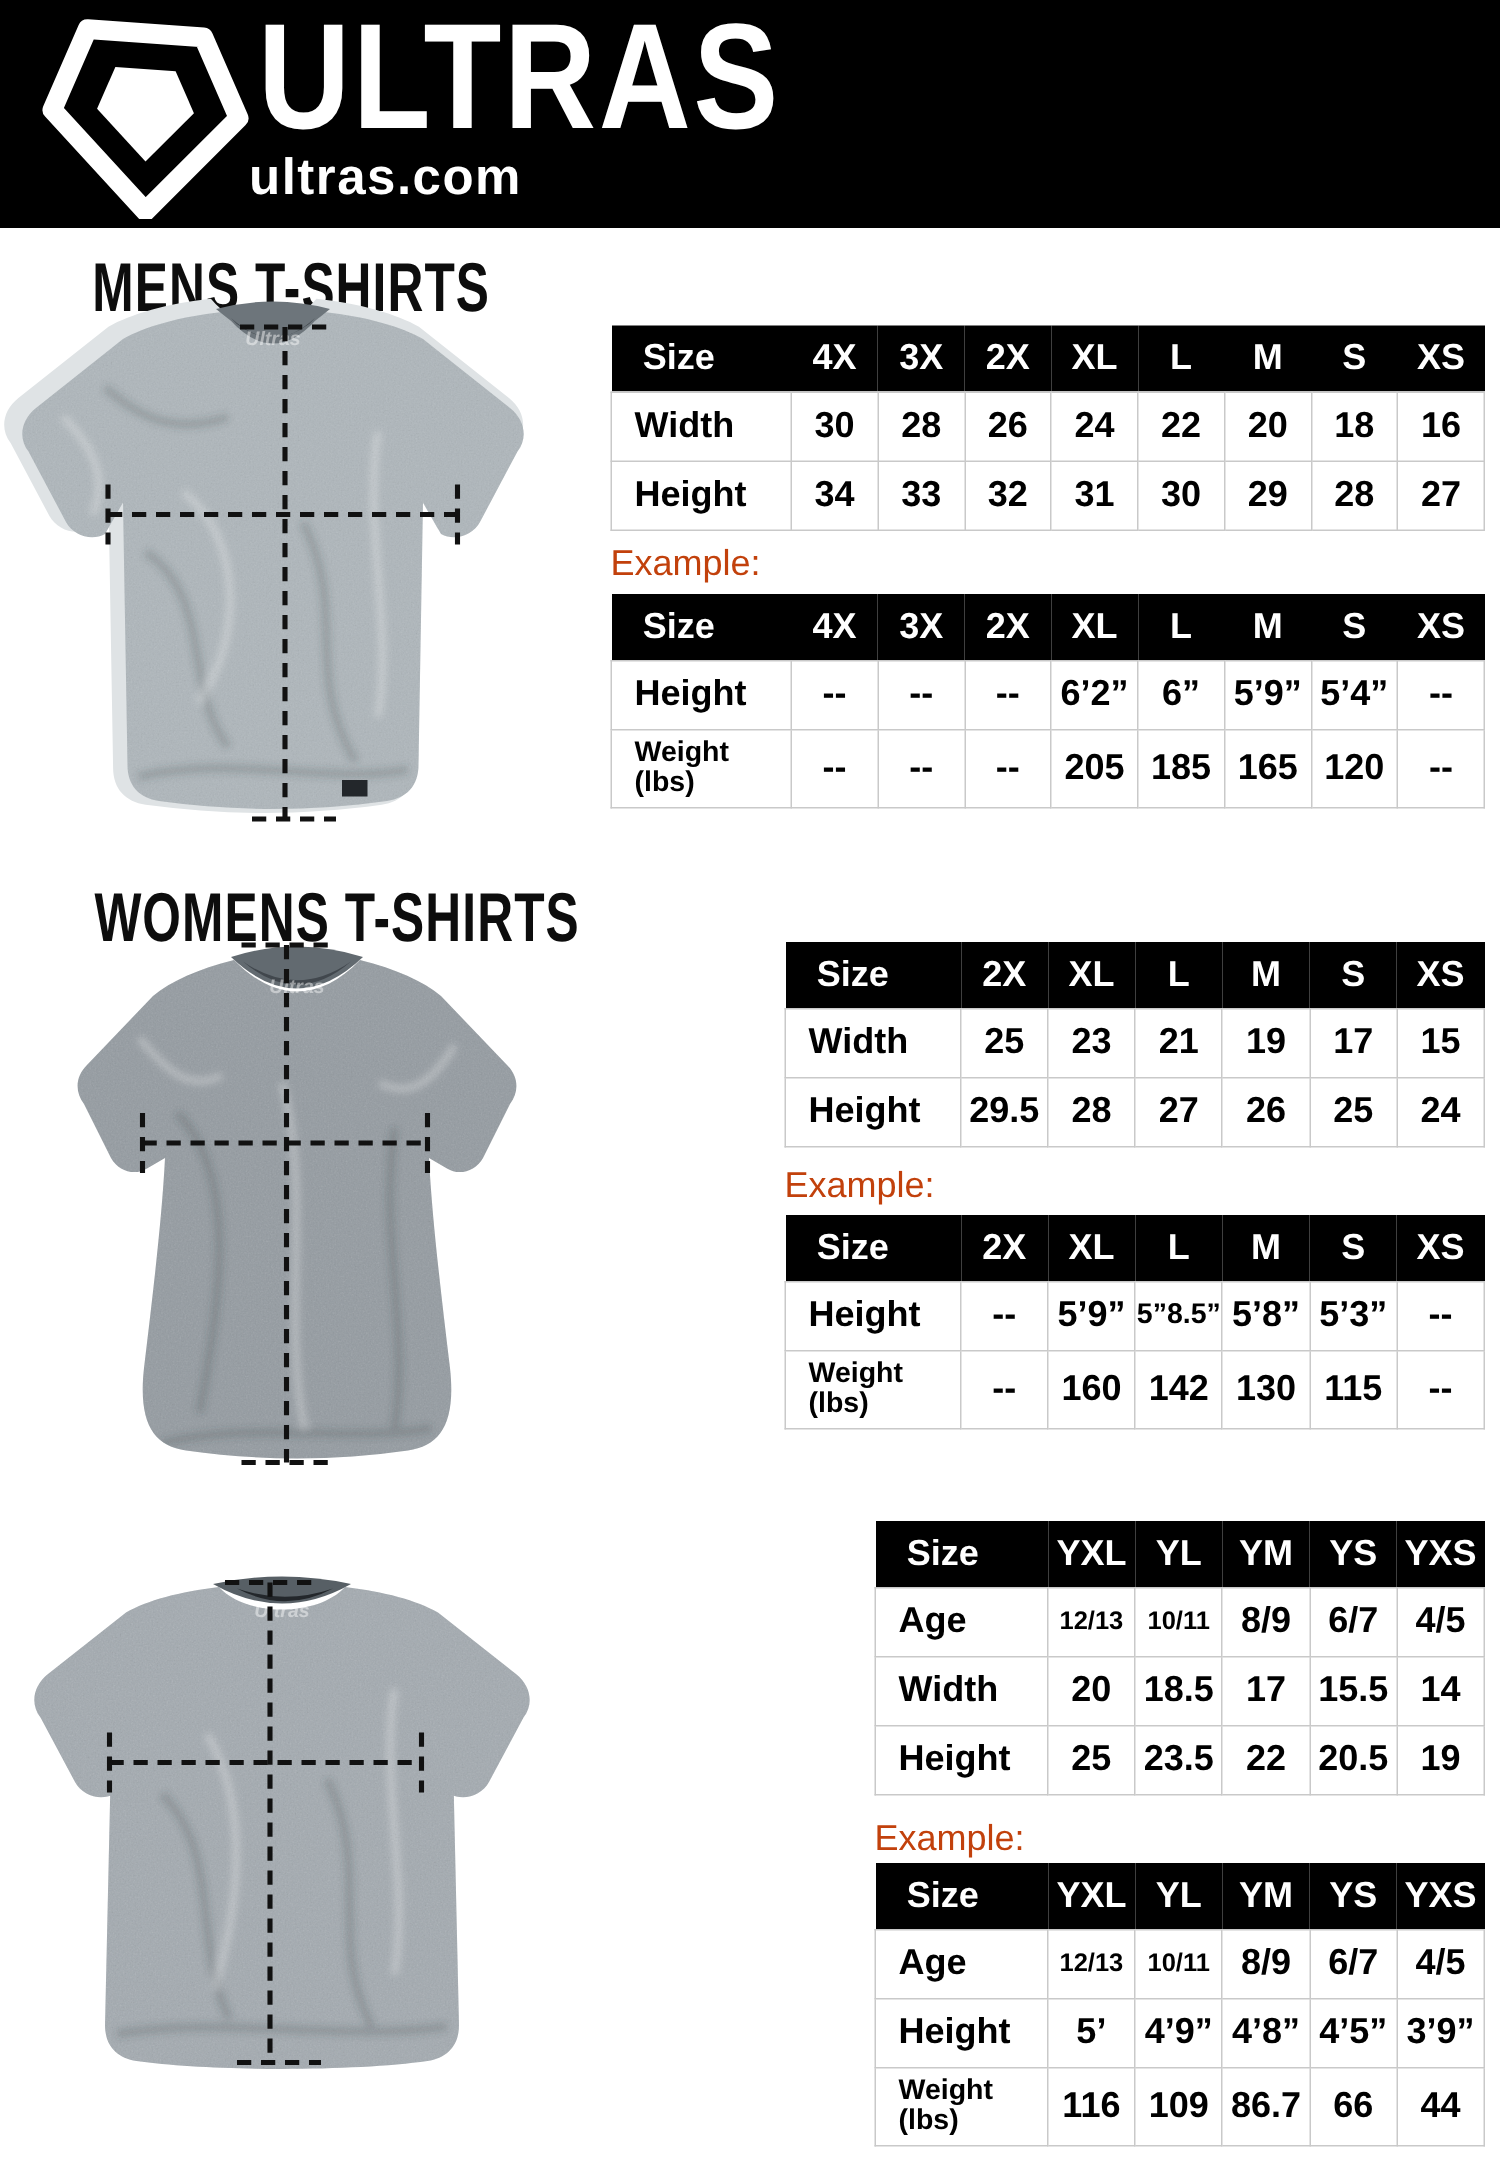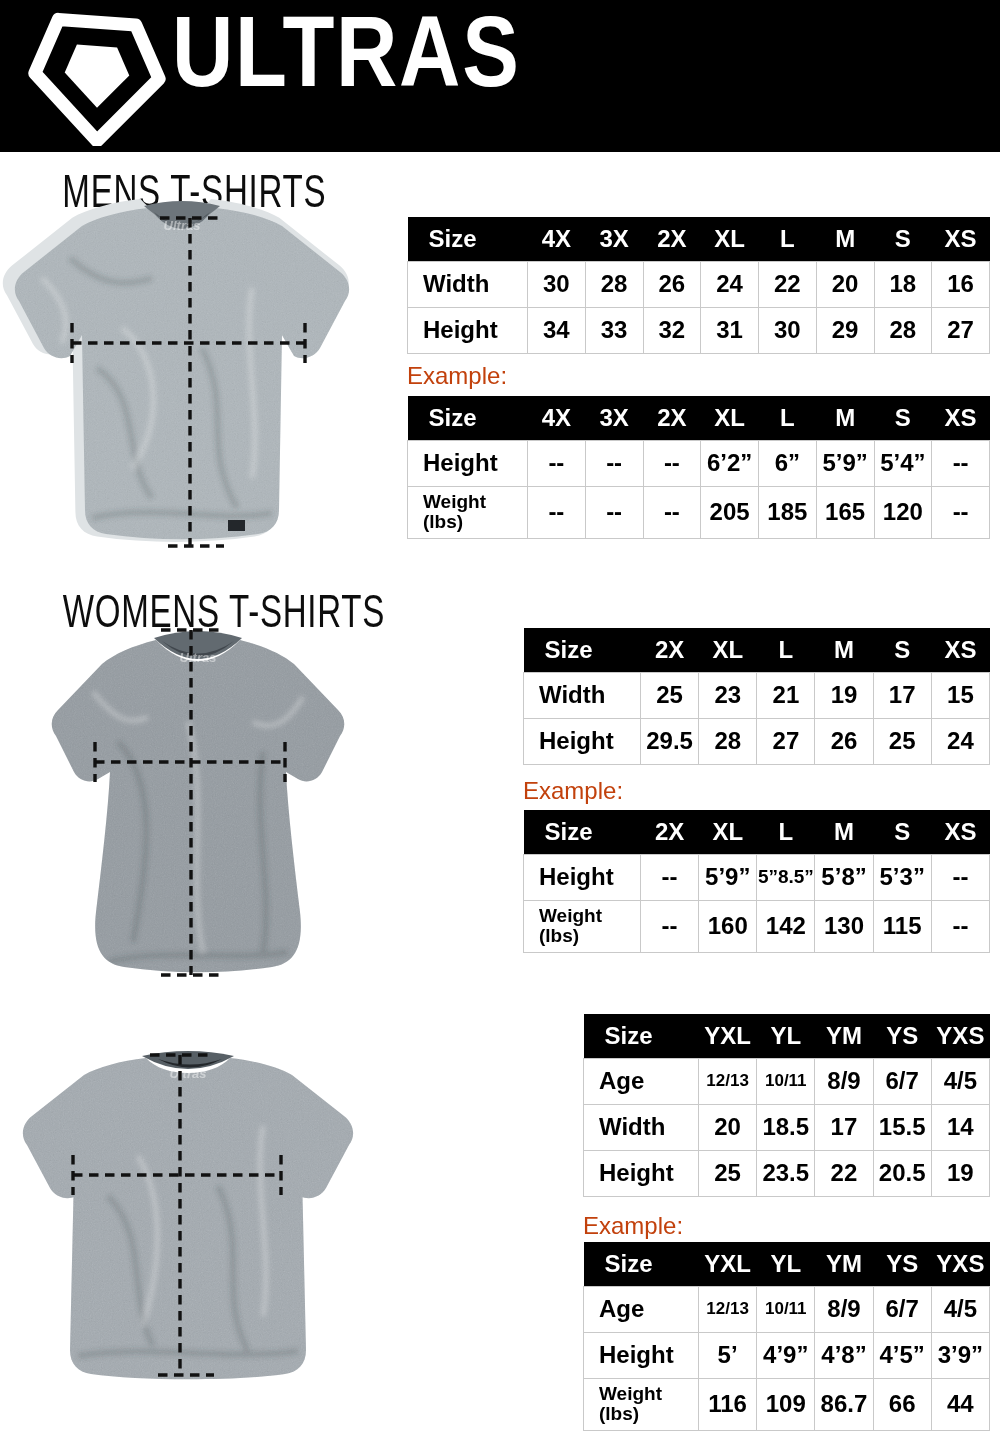--- a/index.html
+++ b/index.html
@@ -14,21 +14,21 @@
 
   
   .header-bar{position:absolute;left:0;top:0;width:1000px;height:152px;background:var(--header_bar);}
   .logo-svg{position:absolute;left:28px;top:6px;}
   .brand-name{position:absolute;left:172px;top:-4px;color:var(--brand_text);font-weight:bold;
     font-size:100px;line-height:110px;letter-spacing:2px;transform:scaleX(0.85);transform-origin:left center;white-space:nowrap;}
   .brand-domain{position:absolute;left:166px;top:99px;color:var(--brand_text);font-weight:bold;
     font-size:34px;letter-spacing:1px;white-space:nowrap;}
 
   
-  .section-title{position:absolute;text-align:center;font-weight:normal;color:var(--heading_text);
+  .section-title{position:absolute;text-align:center;font-weight:bold;color:var(--heading_text);
     font-size:46px;line-height:1;white-space:nowrap;}
   .section-title>span{display:inline-block;transform:scaleX(0.72);transform-origin:center;letter-spacing:1px;}
   .title-mens{left:0;top:168px;width:388px;}
   .title-womens{left:0;top:588px;width:395px;}
   .title-youth{left:0;top:1011px;width:390px;}
 
   
   .shirt{position:absolute;}
   .shirt-mens{left:2px;top:198px;}
   .shirt-womens{left:38px;top:622px;}
@@ -72,20 +72,21 @@
 <body>
 
 <div class="page">
 
   <div class="header-bar">
     <svg class="logo-svg" width="138" height="140" viewBox="0 0 100 100">
       <path d="M22,9 L78,13 L95,52 L50,97 L5,48 Z" fill="none" stroke="#ffffff" stroke-width="9.5" stroke-linejoin="round"></path>
       <path d="M22,9 L78,13 L95,52 L50,97 L5,48 Z" fill="#ffffff" stroke="none" transform="translate(50,47) scale(0.52) translate(-50,-47)"></path>
     </svg>
     <div class="brand-name">ULTRAS</div>
+    <div class="brand-domain">ultras.com</div>
   </div>
 
   <svg width="0" height="0" style="position:absolute" aria-hidden="true">
     <defs>
       <filter id="soften">
           <feGaussianBlur stdDeviation="2.6"></feGaussianBlur>
         </filter>
       <filter id="heather" x="-5%" y="-5%" width="110%" height="110%">
         <feTurbulence type="fractalNoise" baseFrequency="0.9" numOctaves="2" seed="7" stitchTiles="stitch"></feTurbulence>
         <feColorMatrix type="saturate" values="0"></feColorMatrix>

